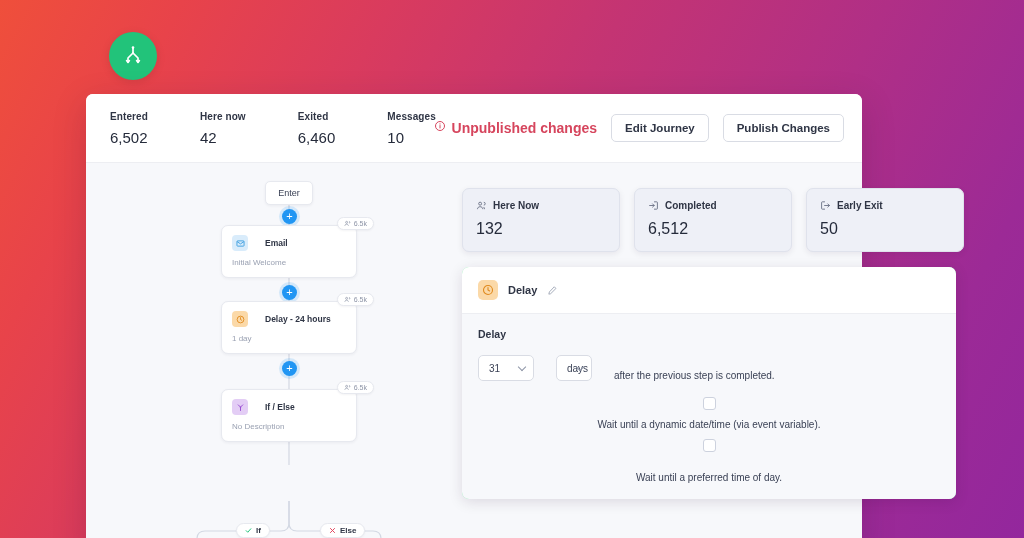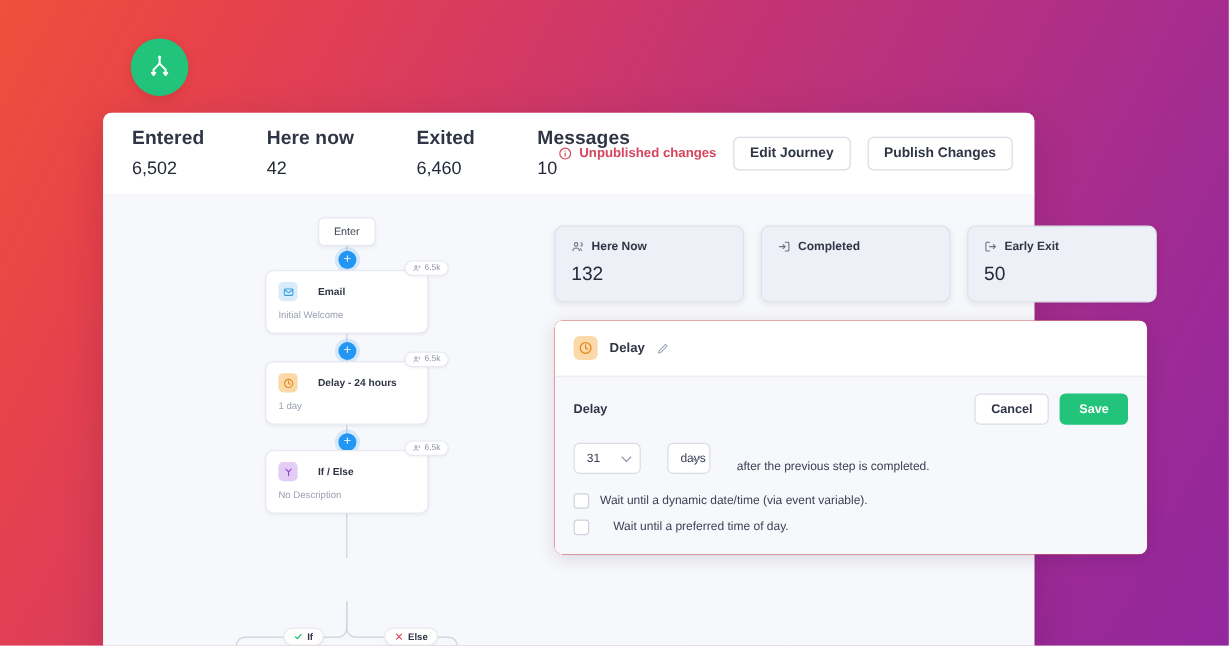--- a/index.html
+++ b/index.html
@@ -45,33 +45,33 @@
     height: 69px; background: #fff;
     border-bottom: 1px solid #edeef2;
     display: flex; align-items: center;
     padding: 0 18px 0 24px;
     position: relative;
   }
   .stats { display: flex; align-items: flex-start; }
   .stat { margin-right: 52px; }
   .stat:last-child { margin-right: 0; }
   .stat-label {
-    font-size: 16px; font-weight: 700; color: #2f3545;
+    font-size: 10px; font-weight: 700; color: #2f3545;
     letter-spacing: .1px; margin-bottom: 7px;
   }
   .stat-value { font-size: 15px; color: #252b3b; font-weight: 400; }
 
   .topbar-right {
     position: absolute; right: 18px; top: 50%;
     transform: translateY(-50%);
     display: flex; align-items: center; gap: 14px;
   }
   .unpub {
     display: flex; align-items: flex-start; gap: 6px;
-    color: #d6455d; font-size: 11px; font-weight: 700;
+    color: #d6455d; font-size: 14px; font-weight: 700;
   }
   .btn-outline {
     border: 1px solid #d9dce4; background: #fff;
     border-radius: 5px; padding: 7px 13px;
     font-size: 11.5px; font-weight: 700; color: #2f3545;
     font-family: inherit; cursor: pointer; white-space: nowrap;
   }
 
   .canvas {
     position: absolute; left: 0; top: 69px; right: 0; bottom: 0;
@@ -141,21 +141,21 @@
     box-shadow: 0 2px 6px rgba(40,10,50,.08);
   }
   .metric-label {
     display: flex; align-items: center; gap: 6px;
     font-size: 10px; font-weight: 700; color: #2f3545; margin-bottom: 9px;
   }
   .metric-value { font-size: 16px; color: #252b3b; }
 
   .delay-panel {
     position: absolute; left: 462px; top: 267px;
-    width: 494px; background: #b91c1c;
+    width: 494px; background: #86efac;
     border-radius: 7px; z-index: 5;
     box-shadow: 0 3px 14px rgba(40,10,50,.13);
     overflow: hidden;
   }
   .dp-head {
     padding: 13px 16px; display: flex; align-items: center; gap: 10px;
     border-bottom: 1px solid #edeef2; background: #fff;
   }
   .dp-ico {
     width: 20px; height: 20px; border-radius: 5px; background: #fbd9a8;
@@ -187,21 +187,21 @@
   }
   .sel-num { width: 56px; }
   .sel-unit { width: 36px; }
   .sel::after {
     content: ""; position: absolute; right: 8px; top: 50%;
     width: 5px; height: 5px; margin-top: -4px;
     border-right: 1.3px solid #8d94a6; border-bottom: 1.3px solid #8d94a6;
     transform: rotate(45deg);
   }
   .dp-after { font-size: 10px; color: #3a4155; }
-  .chk-row { display: flex; align-items: center; gap: 9px; margin-bottom: 9px; }
+  .chk-row { display: flex; align-items: center; gap: 9px; margin-bottom: 9px; flex-direction: column; }
   .chk-row:last-child { margin-bottom: 0; gap: 20px; }
   .chk {
     width: 13px; height: 13px; border: 1px solid #cdd2de;
     border-radius: 3px; background: #fff; flex: 0 0 auto; cursor: pointer;
   }
   .chk-label { font-size: 10px; color: #3a4155; }
 </style>
 </head>
 <body>
 
@@ -312,21 +312,21 @@
               <circle cx="12" cy="12" r="9"></circle>
                 <path d="M12 7v5l3.2 2" stroke-linecap="round"></path>
               </svg>
           </span>
           <span class="node-title">Delay - 24 hours</span>
         </div>
         <div class="node-sub">1 day</div>
       </div>
       <div class="plus" style="left:196px; top:198px;"></div>
 
-      <div class="node node-card" style="left:135px; top:212px;">
+      <div class="node node-card" style="left:135px; top:226px;">
         <div class="badge">
           <svg width="7" height="7" viewBox="0 0 24 24" fill="none" stroke="#8d94a6" stroke-width="2.4">
               <circle cx="9" cy="8" r="3.4"></circle>
               <path d="M3 20c0-3.4 2.7-5.6 6-5.6s6 2.2 6 5.6"></path>
               <path d="M17 11a3 3 0 100-6"></path>
             </svg>
           <span>6.5k</span>
         </div>
         <div class="node-head">
           <span class="node-ico ico-branch">
@@ -375,20 +375,21 @@
 
   <div class="metric">
     <div class="metric-label">
       <svg width="11" height="11" viewBox="0 0 24 24" fill="none" stroke="#6b7285" stroke-width="2" stroke-linecap="round" stroke-linejoin="round">
         <path d="M14 4h5a1.5 1.5 0 011.5 1.5v13A1.5 1.5 0 0119 20h-5"></path>
           <path d="M3.5 12h10"></path>
           <path d="M10 8.5l3.5 3.5L10 15.5"></path>
         </svg>
       <span>Completed</span>
     </div>
+    <div class="metric-value">6,512</div>
   </div>
 
   <div class="metric">
     <div class="metric-label">
       <svg width="11" height="11" viewBox="0 0 24 24" fill="none" stroke="#6b7285" stroke-width="2" stroke-linecap="round" stroke-linejoin="round">
         <path d="M10 4H5a1.5 1.5 0 00-1.5 1.5v13A1.5 1.5 0 005 20h5"></path>
           <path d="M10 12h10.5"></path>
           <path d="M17 8.5l3.5 3.5L17 15.5"></path>
         </svg>
       <span>Early Exit</span>
@@ -409,24 +410,20 @@
     <span style="cursor:pointer; display:flex;">
       <svg width="11" height="11" viewBox="0 0 24 24" fill="none" stroke="#9aa1b2" stroke-width="1.9" stroke-linecap="round" stroke-linejoin="round">
           <path d="M16.5 4.5l3 3L8 19l-4 1 1-4z"></path>
         </svg>
     </span>
   </div>
 
   <div class="dp-body">
     <div class="dp-row1">
       <div class="dp-section">Delay</div>
-      <div class="dp-actions">
-        <button class="btn-cancel">Cancel</button>
-        <button class="btn-save">Save</button>
-      </div>
     </div>
 
     <div class="dp-controls">
       <div class="sel sel-num">
         <span>31</span>
       </div>
       <div class="sel sel-unit">
         <span>days</span>
       </div>
       <div class="dp-after">after the previous step is completed.</div>

